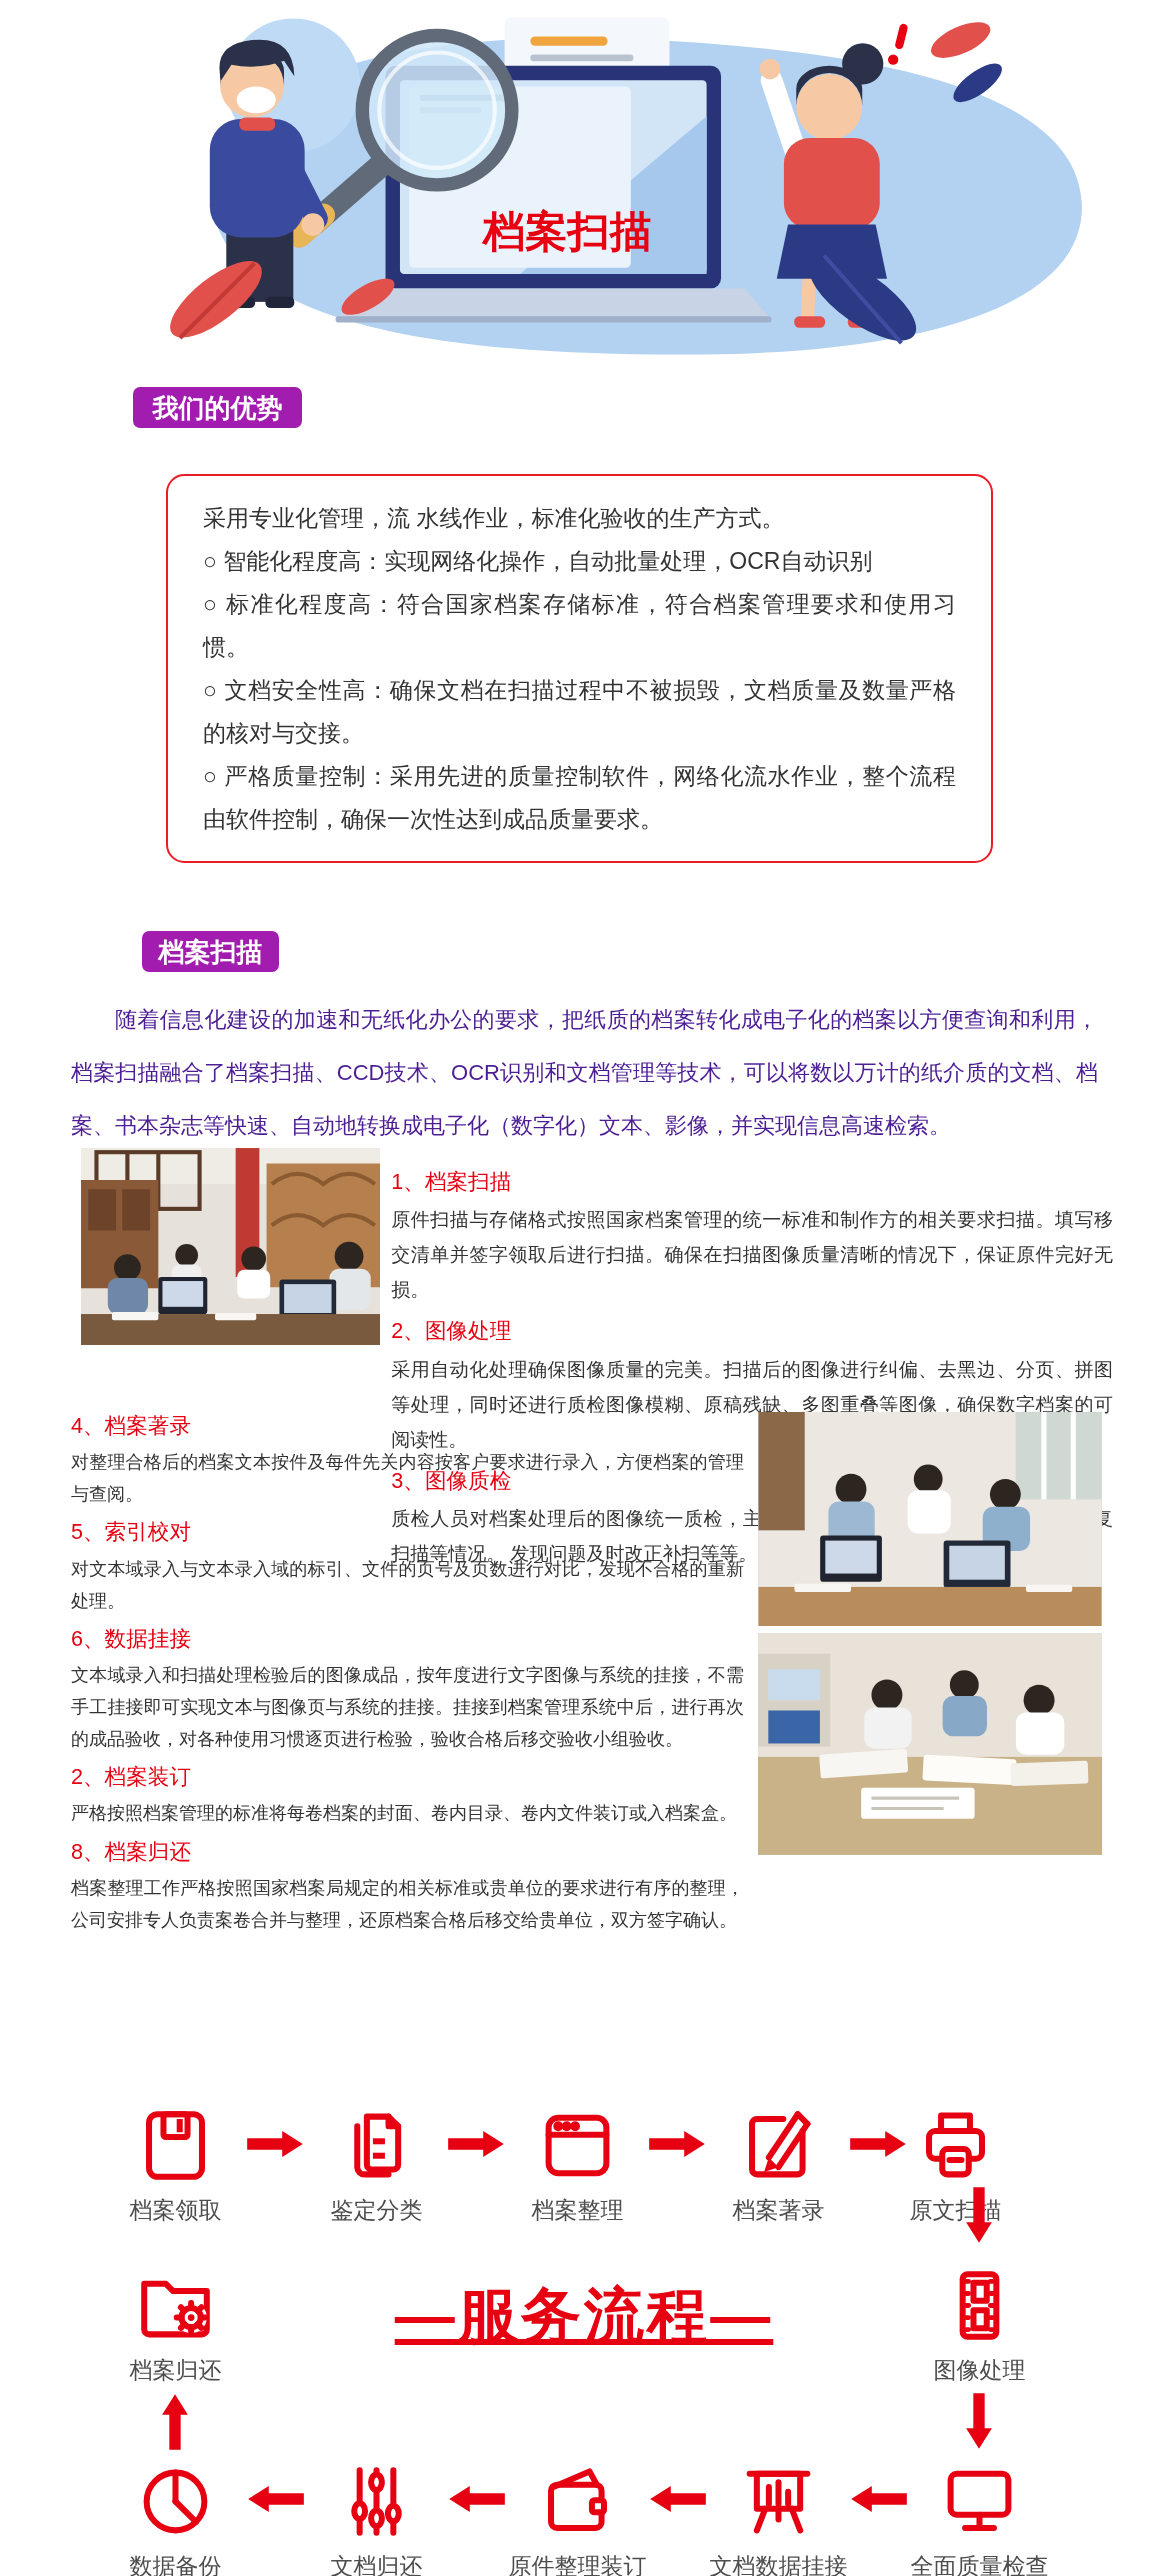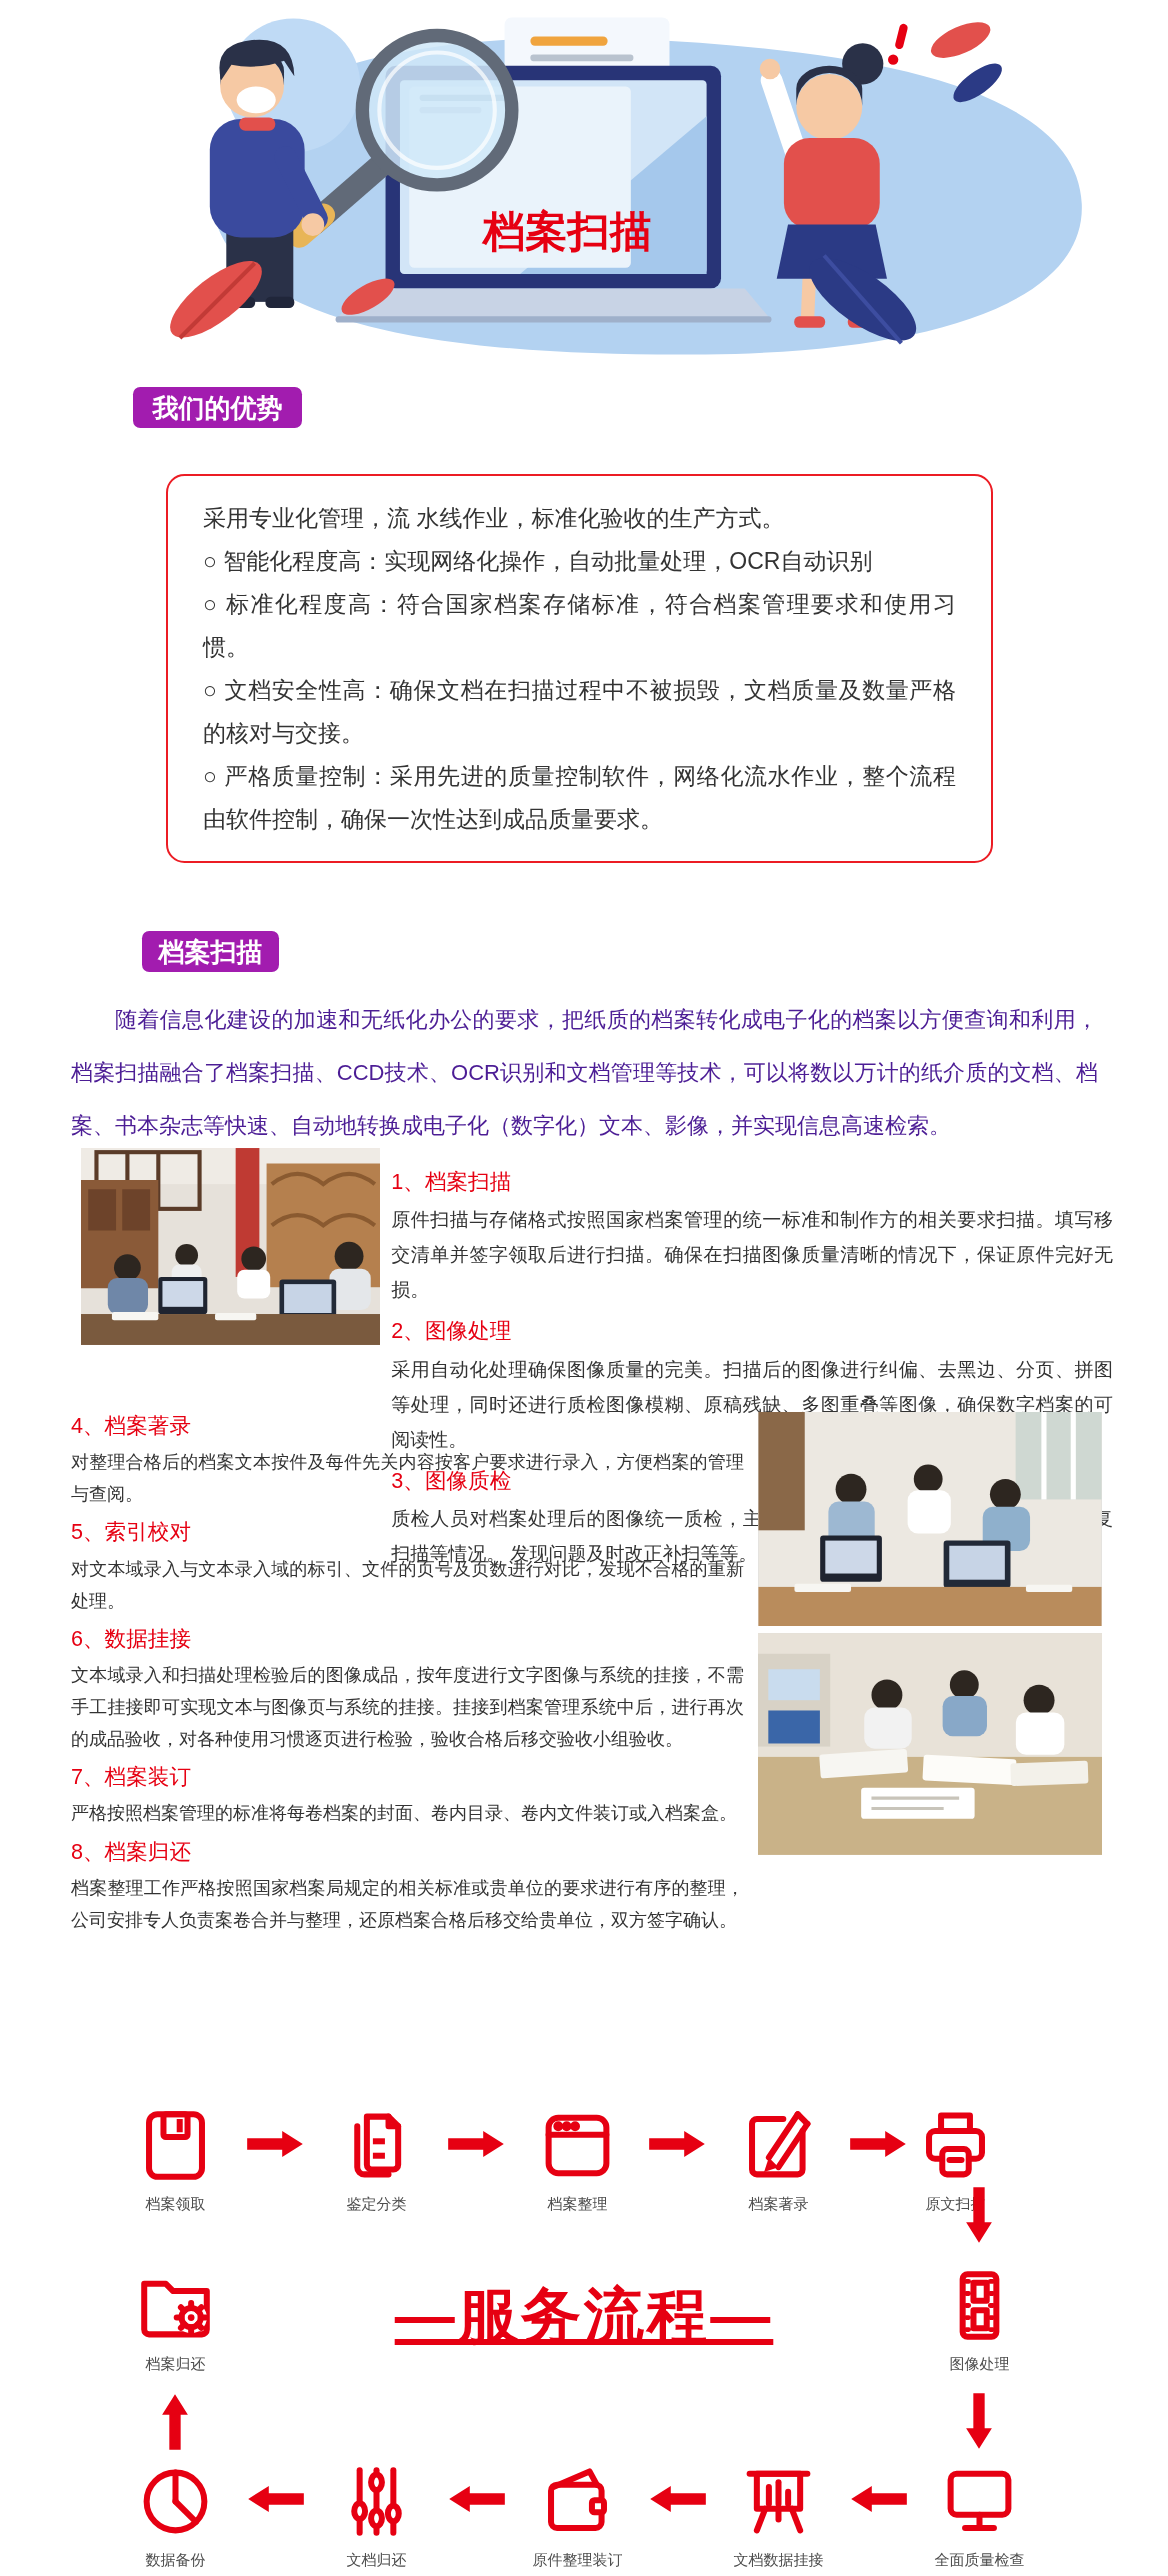--- a/index.html
+++ b/index.html
@@ -40,21 +40,21 @@
   .photo-col{width:344px;flex:none;margin-left:14.4px;}
   .photo-2{width:344px;height:214px;}
   .photo-3{width:344px;height:222px;margin-top:7.2px;}
 
   
   .flow{position:absolute;left:0;top:2035px;width:1168px;height:608px;}
   .fn{position:absolute;width:155px;text-align:center;}
   .fn .ic{width:77px;height:77px;margin:0 auto;}
   .fn .ic svg{display:block;width:100%;height:100%;stroke:#e60012;fill:none;
               stroke-width:5;stroke-linecap:round;stroke-linejoin:round;}
-  .fn .lb{margin-top:11.3px;font-size:15px;color:#4d4d4d;white-space:nowrap;}
+  .fn .lb{margin-top:11.3px;font-size:23px;color:#4d4d4d;white-space:nowrap;}
   .flow-title{position:absolute;left:275px;top:241px;width:618px;text-align:center;
               font-size:60px;font-weight:bold;color:#e60012;letter-spacing:3.1px;white-space:nowrap;text-decoration:underline;}
   .arr{position:absolute;}
   .arr svg{display:block;fill:#e60012;}
   .arr.flip{transform:scaleX(-1);}
   .arr.up{transform:scaleY(-1);}
 </style>
 </head>
 <body>
 
@@ -200,21 +200,21 @@
       </div>
       <div class="step">
         <h3>5、索引校对</h3>
         <p>对文本域录入与文本录入域的标引、文件的页号及页数进行对比，发现不合格的重新处理。</p>
       </div>
       <div class="step">
         <h3>6、数据挂接</h3>
         <p>文本域录入和扫描处理检验后的图像成品，按年度进行文字图像与系统的挂接，不需手工挂接即可实现文本与图像页与系统的挂接。挂接到档案管理系统中后，进行再次的成品验收，对各种使用习惯逐页进行检验，验收合格后移交验收小组验收。</p>
       </div>
       <div class="step">
-        <h3>7、档案装订</h3>
+        <h3>2、档案装订</h3>
         <p>严格按照档案管理的标准将每卷档案的封面、卷内目录、卷内文件装订或入档案盒。</p>
       </div>
       <div class="step">
         <h3>8、档案归还</h3>
         <p>档案整理工作严格按照国家档案局规定的相关标准或贵单位的要求进行有序的整理，公司安排专人负责案卷合并与整理，还原档案合格后移交给贵单位，双方签字确认。</p>
       </div>
     </div>
     <div class="photo-col">
       <div class="photo photo-2">
         <svg viewBox="0 0 667 416">

